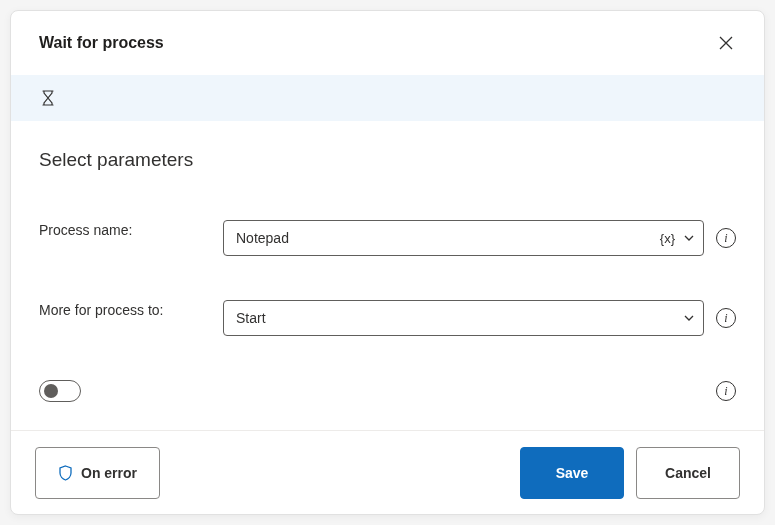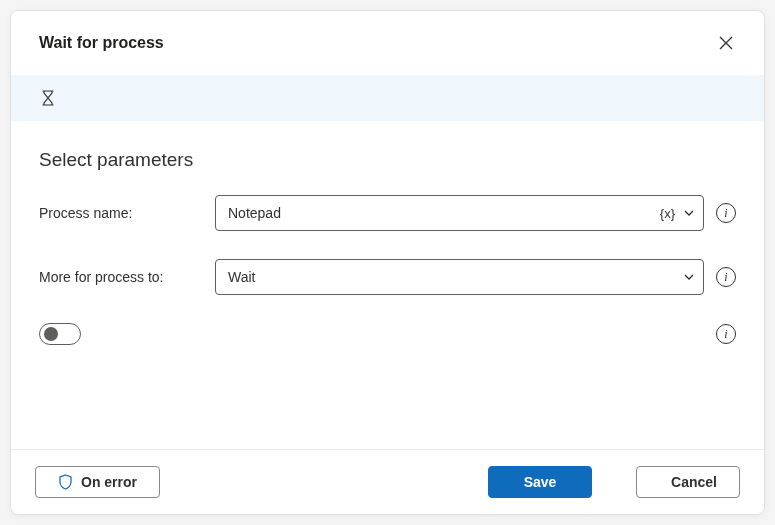--- a/index.html
+++ b/index.html
@@ -59,39 +59,40 @@
       cursor: pointer;
     }
     .content {
       flex: 1;
       padding: 28px 28px 0 28px;
     }
     .section-title {
       font-size: 19px;
       font-weight: 400;
       color: #323130;
-      margin-bottom: 24px;
+      margin-bottom: 33px;
     }
     .field-row {
       display: flex;
       align-items: center;
       margin-bottom: 28px;
-      gap: 16px;
+      gap: 24px;
     }
     .field-label {
       width: 160px;
       font-size: 14px;
       color: #323130;
       flex-shrink: 0;
     }
     .field-input-wrap {
       flex: 1;
       display: flex;
       align-items: center;
       gap: 12px;
+      margin-top: 16px;
     }
     .combo {
       flex: 1;
       height: 36px;
       border: 1px solid #605e5c;
       border-radius: 4px;
       display: flex;
       align-items: center;
       padding: 0 8px 0 12px;
       cursor: pointer;
@@ -131,40 +132,40 @@
     .toggle-row .field-input-wrap { justify-content: space-between; }
     .footer {
       border-top: 1px solid #edebe9;
       padding: 16px 24px;
       display: flex;
       align-items: center;
       justify-content: space-between;
     }
     .footer-right { display: flex; gap: 12px; }
     .btn {
-      height: 32px;
+      height: 52px;
       padding: 0 22px;
       border-radius: 4px;
       font-size: 14px;
       font-weight: 600;
       cursor: pointer;
       display: flex;
       align-items: center;
       gap: 8px;
       border: 1px solid #8a8886;
       background: #fff;
       color: #323130;
     }
     .btn-primary {
       background: #0f6cbd;
       border-color: #0f6cbd;
       color: #fff;
     }
     .btn-save { min-width: 104px; justify-content: center;}
-    .btn-cancel { min-width: 104px; justify-content: flex-end; margin-left: 32px;}
+    .btn-cancel { min-width: 104px; justify-content: center;}
     .shield { color: #0f6cbd; }
   </style>
 </head>
 <body>
 
 <div class="dialog">
 
   <div class="header">
     <div class="title">Wait for process</div>
     <div class="close-btn">
@@ -196,21 +197,21 @@
           </span>
         </div>
         <div class="info-icon">i</div>
       </div>
     </div>
 
     <div class="field-row">
       <div class="field-label">More for process to:</div>
       <div class="field-input-wrap">
         <div class="combo">
-          <span class="combo-value">Wait</span>
+          <span class="combo-value">Start</span>
           <span class="combo-actions">
             <svg class="chev" width="12" height="12" viewBox="0 0 12 12">
                 <path d="M2 4 L6 8 L10 4" stroke="#323130" stroke-width="1.3" fill="none"></path>
               </svg>
           </span>
         </div>
         <div class="info-icon">i</div>
       </div>
     </div>
 

